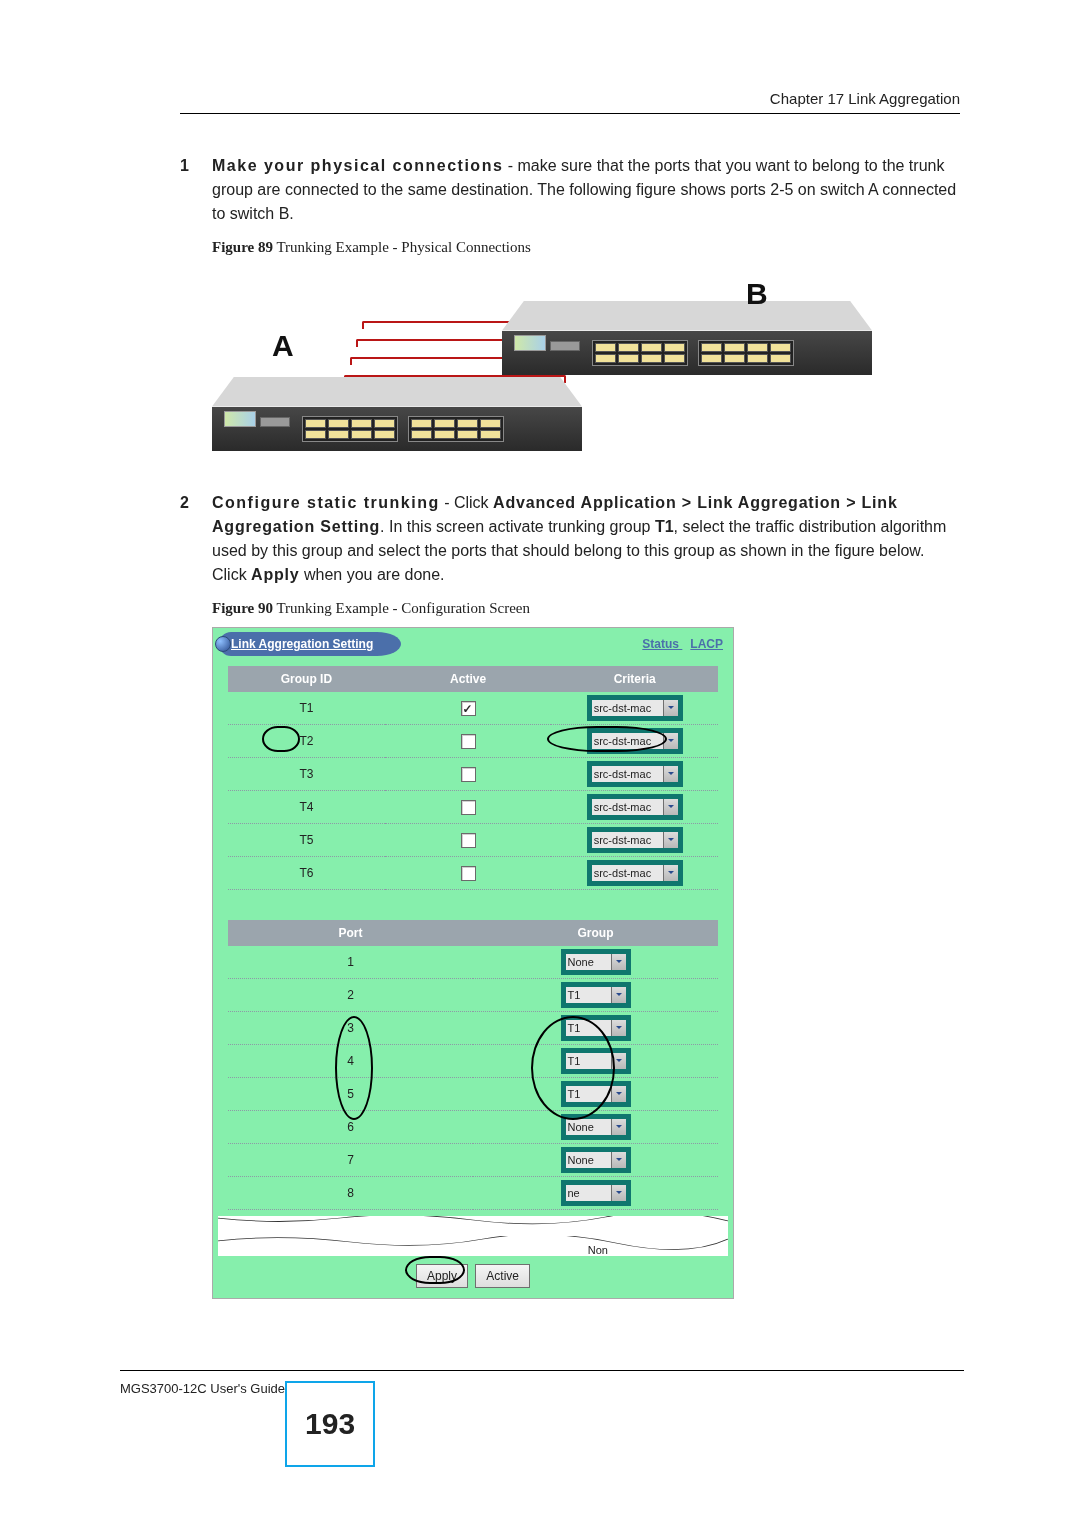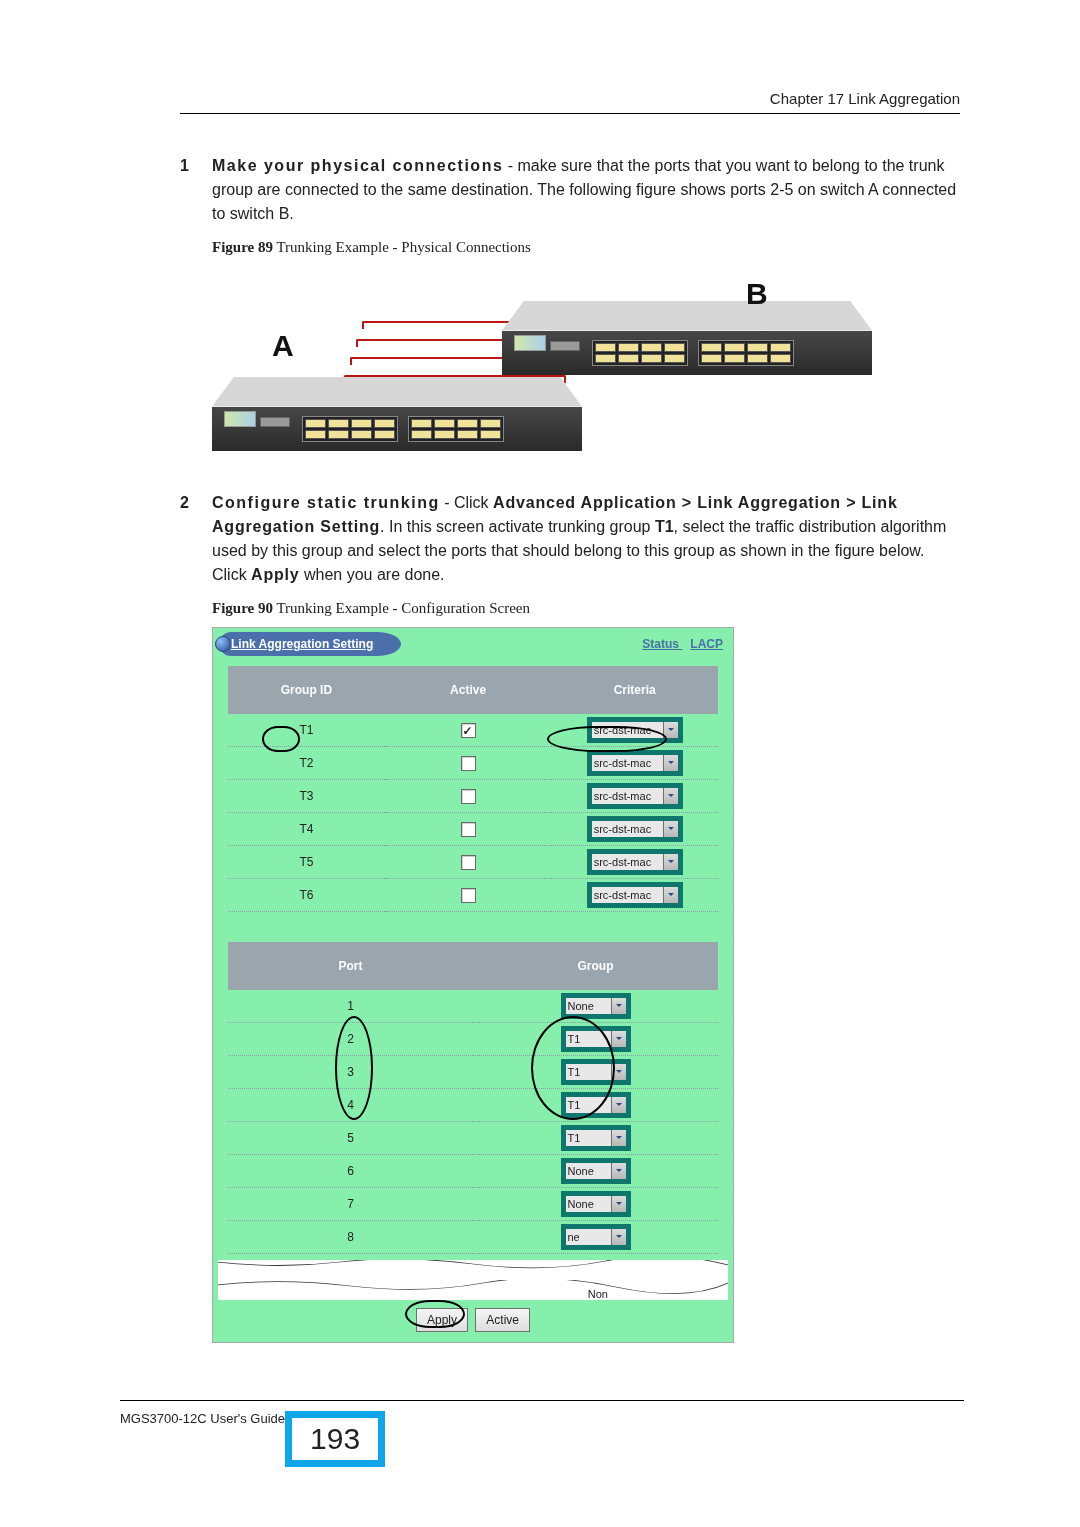--- a/index.html
+++ b/index.html
@@ -191,21 +191,21 @@
   table.ui {
     width: calc(100% - 30px);
     margin: 6px 15px 12px 15px;
     border-collapse: collapse;
   }
   table.ui th {
     background: #9ba5ad;
     color: #fff;
     font-weight: bold;
     font-size: 12px;
-    padding: 15px 0;
+    padding: 4px 0;
     border: none;
     text-align: center;
   }
   table.ui td {
     border-bottom: 1px dotted #8d9aa6;
     text-align: center;
     padding: 3px 0;
     height: 18px;
   }
   .ui-select {
@@ -291,23 +291,23 @@
   .footer {
     position: absolute;
     left: 120px; right: 116px; bottom: 60px;
     border-top: 1px solid #000;
     padding-top: 10px;
     display: flex;
     align-items: flex-start;
     font-size: 13px;
   }
   .pgnum {
-    border: 7px solid #0ea5e9;
-    padding: 6px 18px;
-    font-weight: normal;
+    border: 2px solid #0ea5e9;
+    padding: 26px 18px;
+    font-weight: bold;
     font-size: 30px;
     line-height: 1;
     font-family: Arial, sans-serif;
   }
 </style>
 </head>
 <body>
 
 <div class="page">
 

